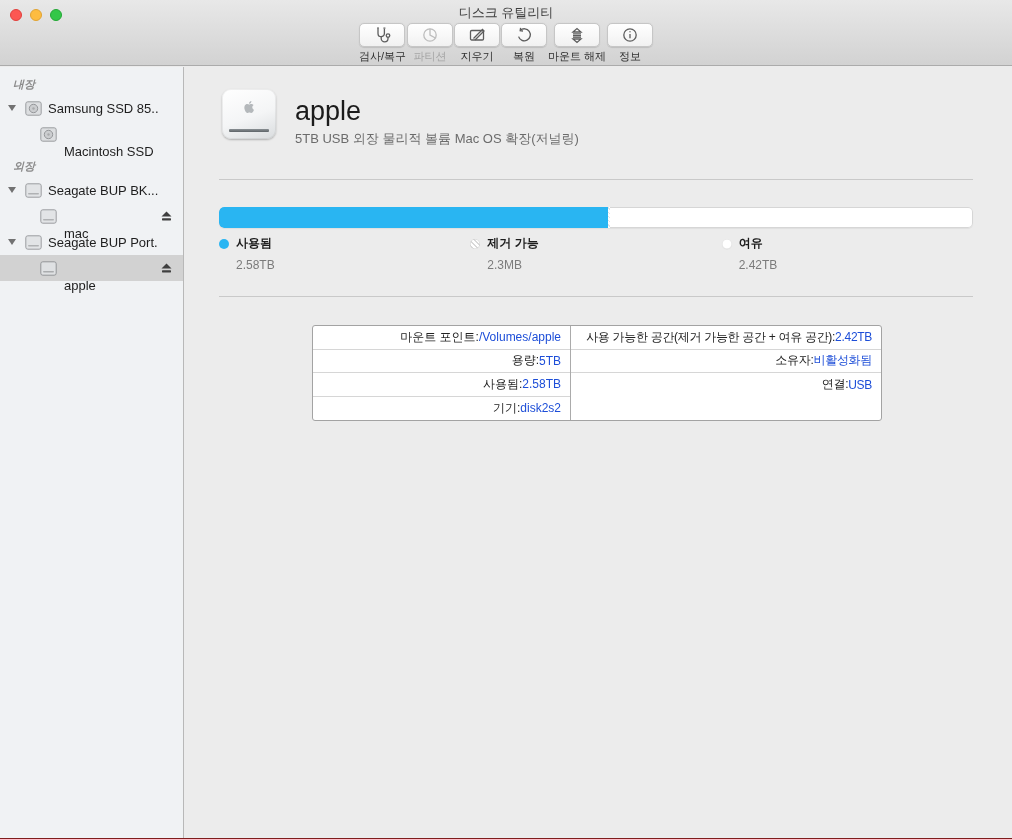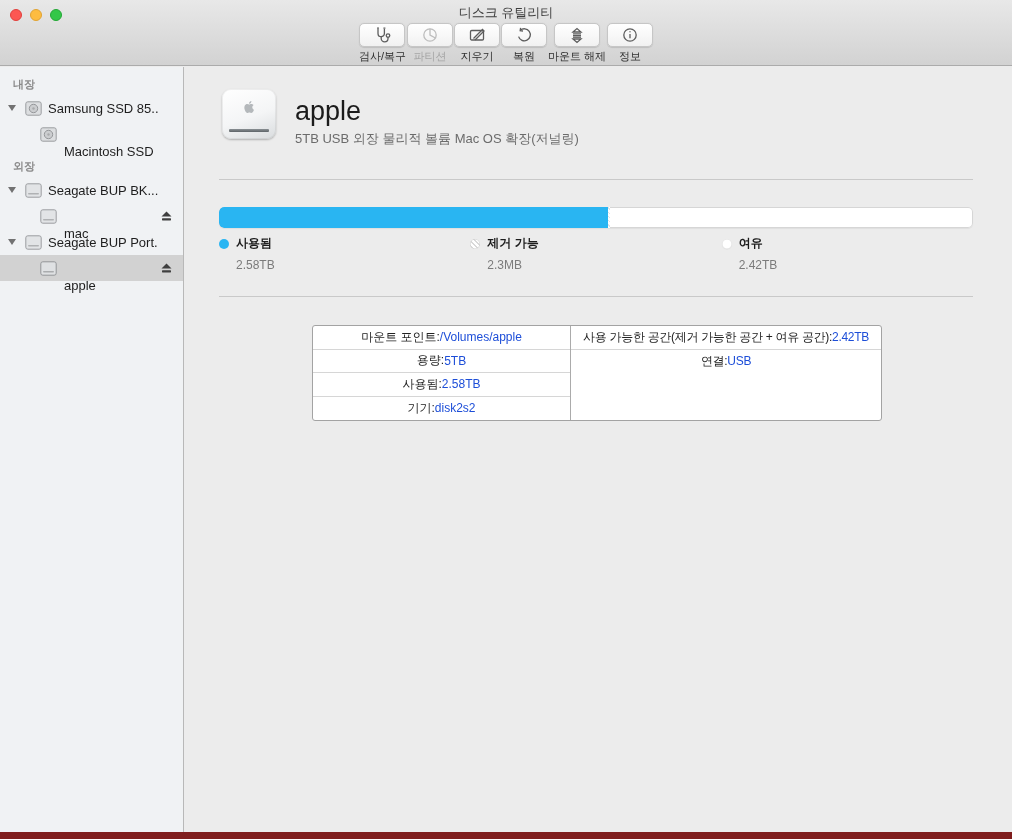--- a/index.html
+++ b/index.html
@@ -2,21 +2,21 @@
 <html><head>
 <meta charset="utf-8">
 <style>
   * { margin:0; padding:0; box-sizing:border-box; }
   html,body { width:1012px; height:839px; overflow:hidden; }
   body {
     font-family:"Liberation Sans","DejaVu Sans",sans-serif;
     color:#1d1d1f;
     background:#ececec;
   }
-  .window { position:relative; width:1012px; height:839px; border-bottom:7px solid #7f1d1d; }
+  .window { position:relative; width:1012px; height:839px; border-bottom:1px solid #7f1d1d; }
 
   
   .titlebar {
     position:absolute; top:0; left:0; right:0; height:66px;
     background:linear-gradient(#e8e8e8,#d2d2d2);
     border-bottom:1px solid #ababab;
   }
   .traffic { position:absolute; top:9px; left:10px; display:flex; gap:8px; }
   .light { width:12px; height:12px; border-radius:50%; }
   .light.red { background:#fc5753; border:0.5px solid #e1403c; }
@@ -45,20 +45,21 @@
 
   
   .sidebar {
     position:absolute; top:67px; left:0; bottom:0; width:184px;
     background:#f0f2f4; border-right:1px solid #b8b8b8;
     padding-top:6px; font-size:13px;
   }
   .side-section-label {
     font-size:11px; font-weight:bold; color:#8b8b8b;
     padding:4px 0 3px 13px;
+    font-style:italic;
   }
   .side-row {
     position:relative; height:26px; display:flex; align-items:center;
   }
   .side-row.selected { background:#d2d2d2; }
   .side-row .disclosure {
     position:absolute; left:8px; width:0; height:0;
     border-left:4.5px solid transparent; border-right:4.5px solid transparent;
     border-top:6px solid #727272;
   }
@@ -119,21 +120,21 @@
 
   .details {
     position:absolute; left:127px; top:258px; width:570px;
     display:flex; background:#ffffff;
     border:1px solid #a3a3a3; border-radius:3px;
   }
   .dcol { flex:none; }
   .dcol.left { width:258px; border-right:1px solid #ababab; }
   .dcol.right { width:310px; }
   .drow {
-    height:23.5px; display:flex; align-items:center; justify-content:center;
+    height:23.5px; display:flex; align-items:center; justify-content:flex-end;
     padding:4px 9px; border-bottom:1px solid #d6d6d6;
     font-size:12px; white-space:nowrap;
   }
   .drow:last-child { border-bottom:none; }
   .drow .dlabel { color:#222; }
   .drow .dvalue { color:#1d4ed8; }
   .dcol.right .drow { letter-spacing:-0.3px; }
 </style>
 </head>
 <body>
@@ -342,20 +343,24 @@
           <span class="dlabel">기기:</span>
           <span class="dvalue">disk2s2</span>
         </div>
       </div>
       <div class="dcol right">
         <div class="drow">
           <span class="dlabel">사용 가능한 공간(제거 가능한 공간 + 여유 공간):</span>
           <span class="dvalue">2.42TB</span>
         </div>
         <div class="drow">
+          <span class="dlabel">소유자:</span>
+          <span class="dvalue">비활성화됨</span>
+        </div>
+        <div class="drow">
           <span class="dlabel">연결:</span>
           <span class="dvalue">USB</span>
         </div>
       </div>
     </div>
 
   </div>
 </div>
 
 </body></html>

